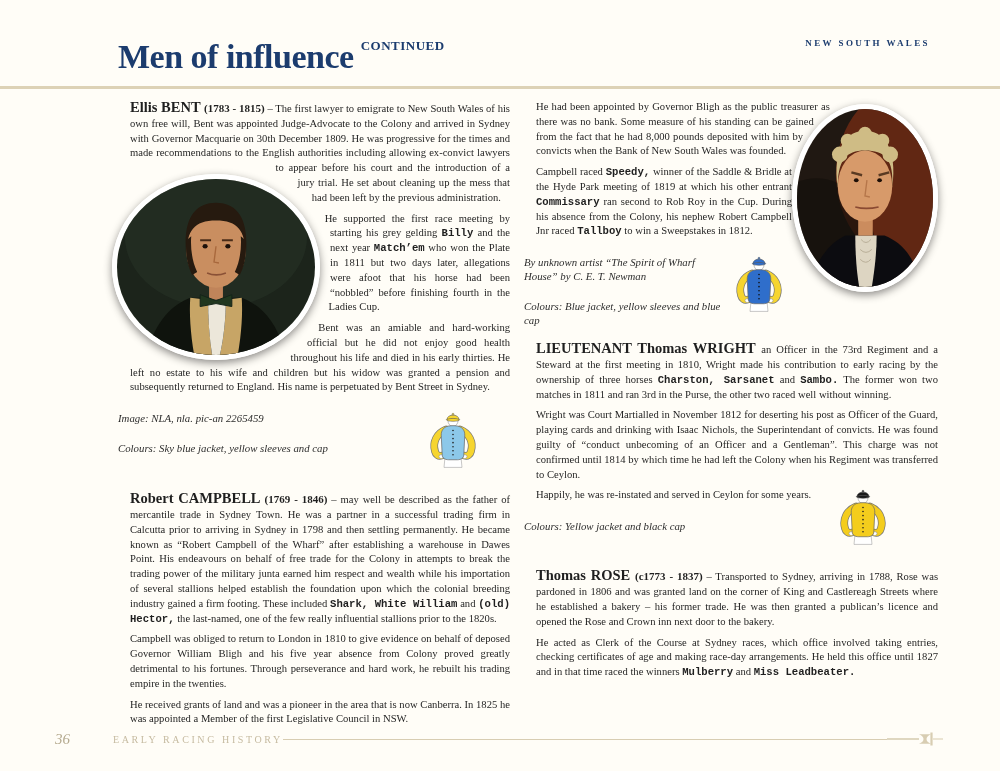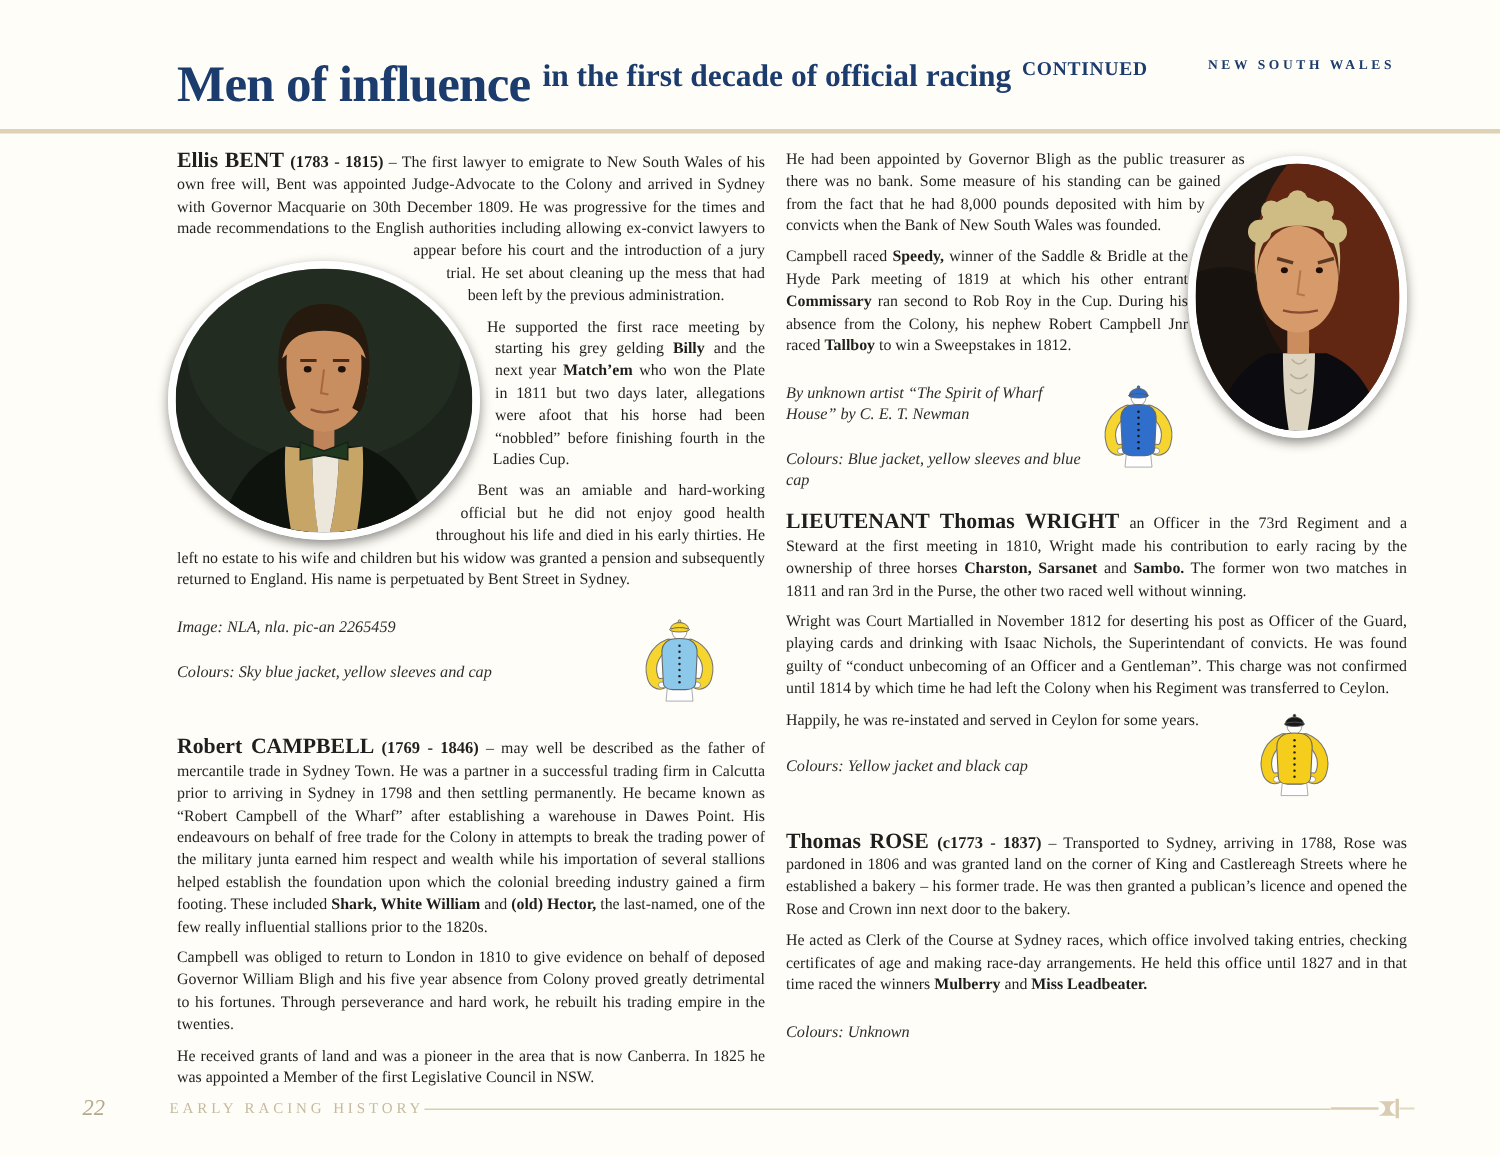--- a/index.html
+++ b/index.html
@@ -17,30 +17,30 @@
   .header-block { position:absolute; left:118px; top:38px; right:70px; display:flex; align-items:flex-start; }
   .title-main { font-size:34px; font-weight:bold; color:#1c3c6e; letter-spacing:-0.5px; }
   .title-sub  { font-size:21px; font-weight:bold; color:#1c3c6e; margin-left:8px; }
   .title-cont { font-size:13px; font-weight:bold; color:#1c3c6e; margin-left:7px; letter-spacing:0.5px; }
   .region-label { margin-left:auto; font-size:9px; font-weight:bold; color:#1c3c6e; letter-spacing:2.4px; }
   .header-rule { position:absolute; left:0; right:0; top:86px; height:3px; background:#ddd2b6; }
 
   
   .col-left  { position:absolute; left:118px; top:100px; width:392px; font-size:10.6px; line-height:14.8px; }
   .col-right { position:absolute; left:524px; top:100px; width:414px; font-size:10.6px; line-height:14.8px; }
-  .para { margin:0 0 6px 0; text-align:justify; }
+  .para { margin:0 0 6px 12px; text-align:justify; }
   .credit { margin:16px 0 3px 0; font-style:italic; font-size:10.8px; line-height:14px; color:#2d2d2d; }
   section { display:block; }
   .sect-gap { margin-top:14px; }
   .clear { clear:both; }
 
   .seg { }
   .seg-name  { font-weight:bold; font-size:14.5px; }
   .seg-dates { font-weight:bold; font-size:11px; }
-  .seg-b     { font-weight:bold; }
+  .seg-b     { font-weight:bold;font-family:Liberation Mono, monospace; }
 
   
   .bent-float { float:left; width:218px; height:264px; margin-left:-6px;
                 shape-outside: ellipse(110px 100px at 100px 168px); shape-margin:6px; }
   .camp-float { float:right; width:148px; height:206px; margin-top:4px; margin-right:-2px;
                 shape-outside: ellipse(80px 100px at 80px 106px); shape-margin:5px; }
   .portrait { border-radius:50%; border:5px solid #ffffff; overflow:hidden;
               box-shadow: 0 3px 8px rgba(0,0,0,0.45); }
   .bent-portrait { width:198px; height:176px; margin-top:74px; }
   .camp-portrait { width:136px; height:178px; }
@@ -61,21 +61,20 @@
   .footer-line { flex:1; border-top:1.5px solid #d8cdb2; height:0; }
   .footer-deco { width:58px; height:16px; display:block; }
 </style>
 </head>
 <body>
 
 <div class="page">
 
   <div class="header-block">
     <span class="title-main">Men of influence</span>
-    <span class="title-sub">in the first decade of official racing</span>
     <span class="title-cont">CONTINUED</span>
     <span class="region-label">NEW SOUTH WALES</span>
   </div>
   <div class="header-rule"></div>
 
   <div class="col-left">
 
     <section>
       <div class="bent-float">
         <div class="portrait bent-portrait">
@@ -226,26 +225,25 @@
           <circle cx="30" cy="2.8" r="1" stroke="#555" stroke-width="0.5" fill="#191919"></circle>
         </svg>
         <p class="para">Happily, he was re-instated and served in Ceylon for some years.</p>
         <p class="credit">Colours: Yellow jacket and black cap</p>
       </div>
     </section>
 
     <section class="clear sect-gap">
       <p class="para"><span class="seg seg-name">Thomas ROSE </span><span class="seg seg-dates">(c1773 - 1837)</span><span class="seg"> – Transported to Sydney, arriving in 1788, Rose was pardoned in 1806 and was granted land on the corner of King and Castlereagh Streets where he established a bakery – his former trade. He was then granted a publican’s licence and opened the Rose and Crown inn next door to the bakery.</span></p>
       <p class="para"><span class="seg">He acted as Clerk of the Course at Sydney races, which office involved taking entries, checking certificates of age and making race-day arrangements. He held this office until 1827 and in that time raced the winners </span><span class="seg seg-b">Mulberry</span><span class="seg"> and </span><span class="seg seg-b">Miss Leadbeater.</span></p>
-      <p class="credit">Colours: Unknown</p>
     </section>
   </div>
 
   <div class="footer">
-    <span class="page-number">22</span>
+    <span class="page-number">36</span>
     <span class="footer-label">EARLY RACING HISTORY</span>
     <span class="footer-line"></span>
     <svg class="footer-deco" viewBox="0 0 58 16">
       <path d="M0,8 H32" stroke="#d8cdb2" stroke-width="1.6" fill="none"></path>
       <path d="M32,3.2 C38,5.6 38,10.4 32,12.8 L44,12.8 C38,10.4 38,5.6 44,3.2 Z" fill="#d8cdb2"></path>
       <rect x="43.4" y="1.5" width="2.2" height="13" fill="#d8cdb2"></rect>
       <path d="M46,8 H56" stroke="#e2d9c2" stroke-width="1.4" fill="none"></path>
     </svg>
   </div>
 

